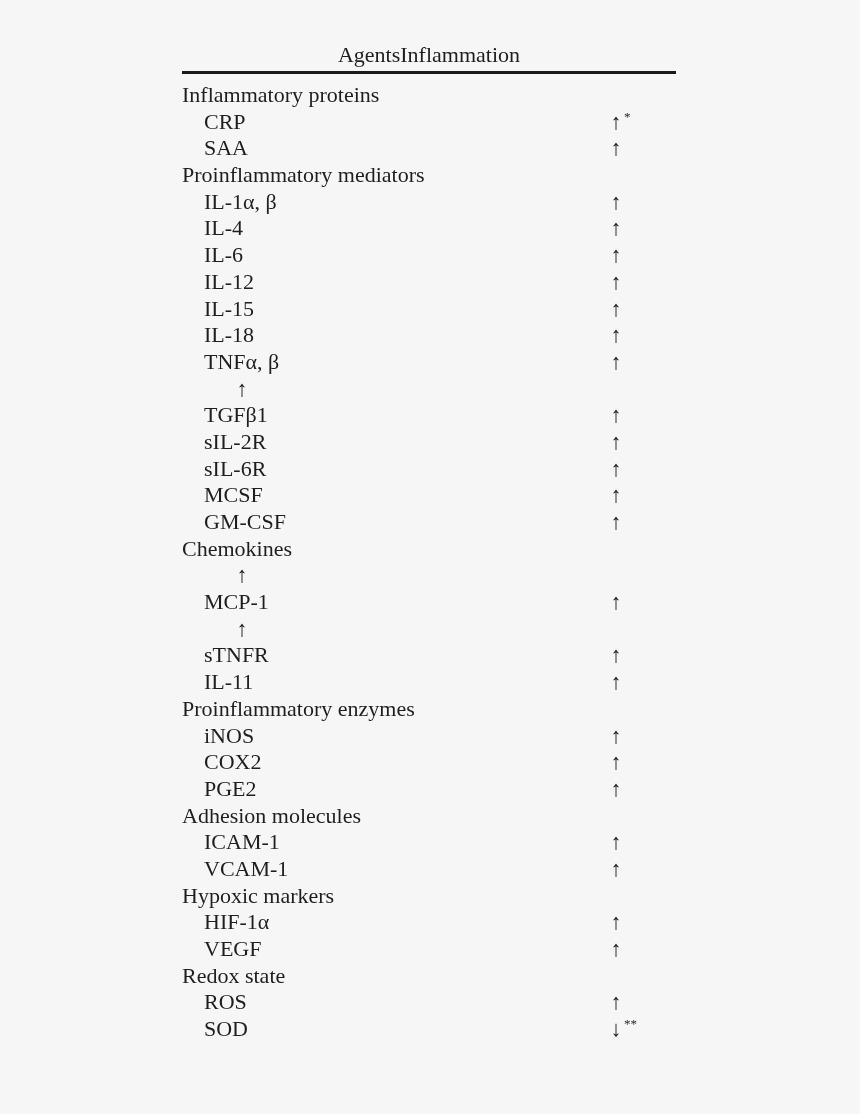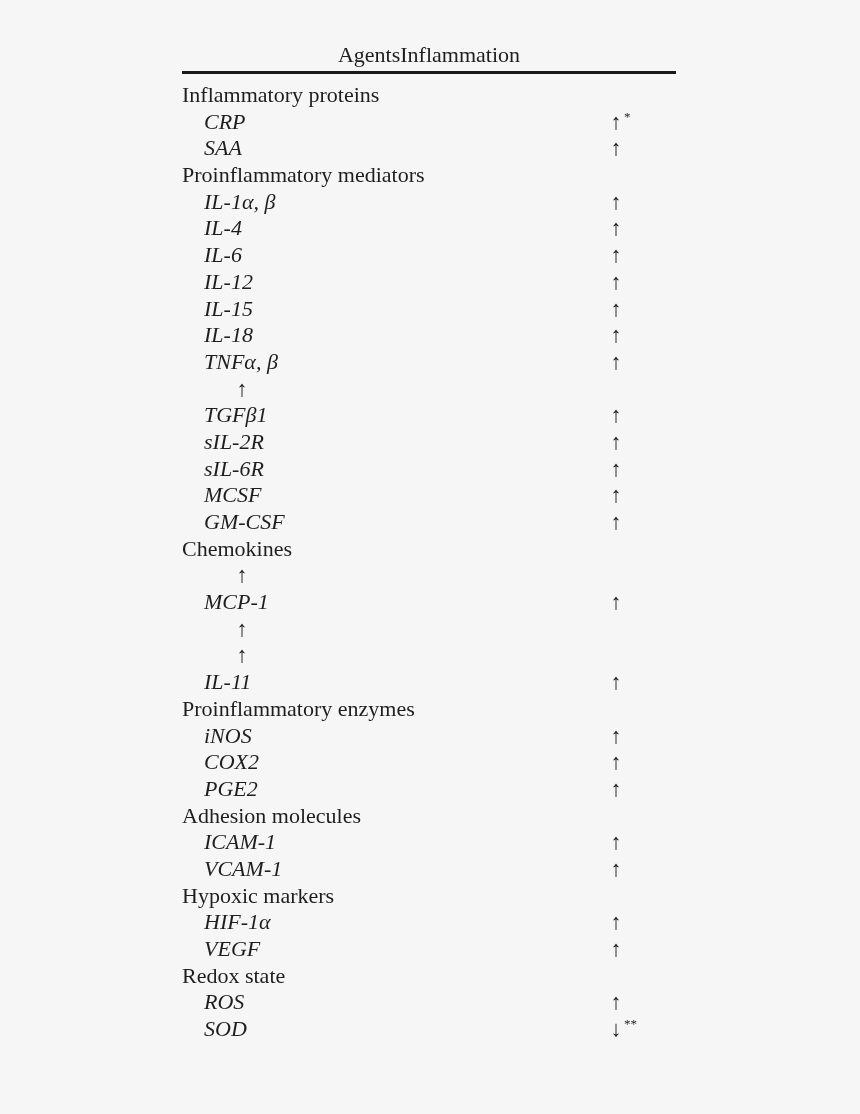--- a/index.html
+++ b/index.html
@@ -39,21 +39,20 @@
     font-size: 22px;
     display: flex;
     align-items: baseline;
   }
   .row .agent {
     flex: 1;
     white-space: nowrap;
   }
   .row.item .agent {
     padding-left: 22px;
-    font-style: italic;
   }
   .sym {
     width: 120px;
     position: relative;
     text-align: center;
     font-size: 22px;
     line-height: 26.7px;
   }
   .sym .note {
     position: absolute;
@@ -144,20 +143,21 @@
         <span class="sym">↑</span>
       </div>
       <div class="row item">
         <span class="agent">MCP-1</span>
         <span class="sym">↑</span>
       </div>
       <div class="row item">
         <span class="sym">↑</span>
       </div>
       <div class="row item">
+        <span class="agent">sTNFR</span>
         <span class="sym">↑</span>
       </div>
       <div class="row item">
         <span class="agent">IL-11</span>
         <span class="sym">↑</span>
       </div>
       <div class="row category">
         <span class="agent">Proinflammatory enzymes</span>
       </div>
       <div class="row item">

